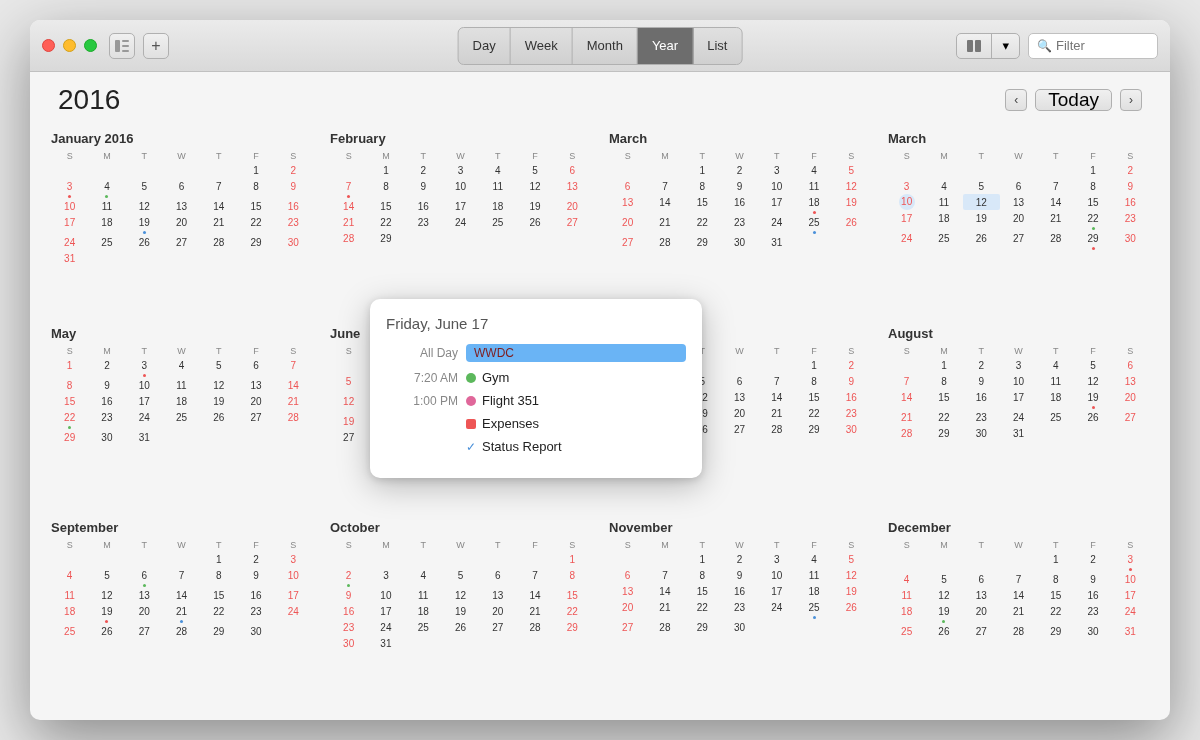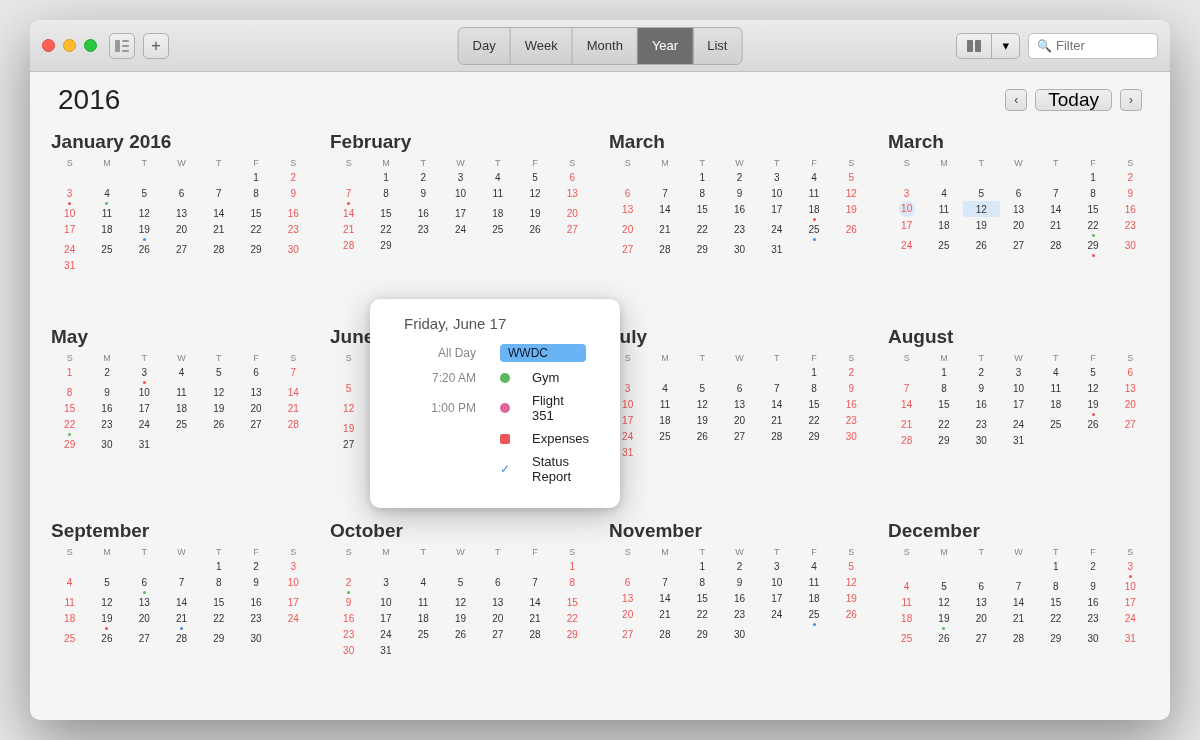--- a/index.html
+++ b/index.html
@@ -180,21 +180,21 @@
       gap: 0;
       flex: 1;
       padding: 0 12px 12px;
       position: relative;
     }
     .month-calendar {
       padding: 6px 8px;
       border: 1px solid transparent;
     }
     .month-title {
-      font-size: 19px;
+      font-size: 13px;
       font-weight: 600;
       color: #333;
       margin-bottom: 4px;
     }
     .day-headers {
       display: grid;
       grid-template-columns: repeat(7, 1fr);
       text-align: center;
     }
     .day-header {
@@ -240,39 +240,38 @@
       display: flex;
       flex-direction: column;
       align-items: center;
     }
     
     .popup {
       position: absolute;
       background: #fff;
       border-radius: 10px;
       box-shadow: 0 8px 32px rgba(0,0,0,0.25), 0 2px 8px rgba(0,0,0,0.15);
-      padding: 16px 34px;
-      width: 250px;
+      padding: 16px 16px;
+      width: 332px;
       z-index: 100;
       top: 175px;
       left: 340px;
     }
     .popup-title {
       font-size: 15px;
       font-weight: 600;
       color: #222;
       margin-bottom: 12px;
     }
     .popup-title span { font-weight: 400; color: #555; }
     .popup-event {
       display: flex;
       align-items: center;
       margin-bottom: 8px;
       font-size: 13px;
-      gap: 16px;
     }
     .popup-time {
       width: 72px;
       text-align: right;
       color: #888;
       font-size: 12px;
       flex-shrink: 0;
       margin-right: 8px;
     }
     .event-dot-icon {
@@ -285,21 +284,21 @@
     .event-dot-sq {
       width: 10px;
       height: 10px;
       border: 2px solid;
       flex-shrink: 0;
       margin-right: 6px;
     }
     .event-name { color: #222; }
     .wwdc-bar {
       background: #6ab4f5;
-      color: #0f172a;
+      color: #7f1d1d;
       border-radius: 4px;
       padding: 2px 8px;
       font-size: 12px;
       flex: 1;
     }
     .allday-label {
       width: 72px;
       text-align: right;
       color: #888;
       font-size: 12px;

